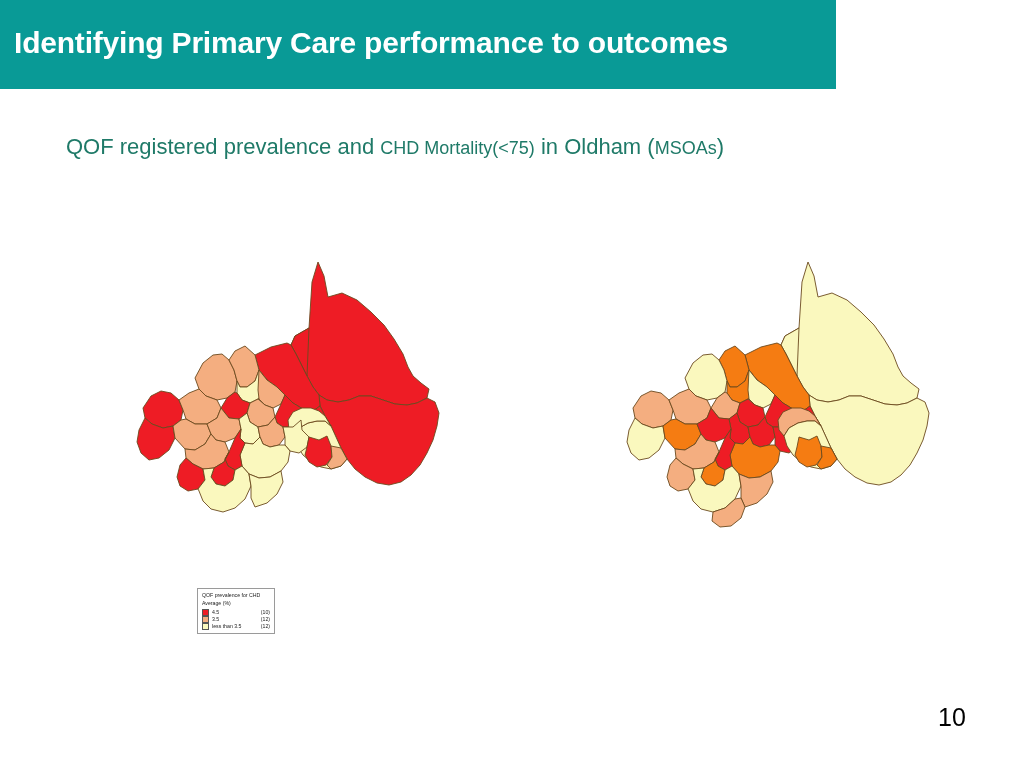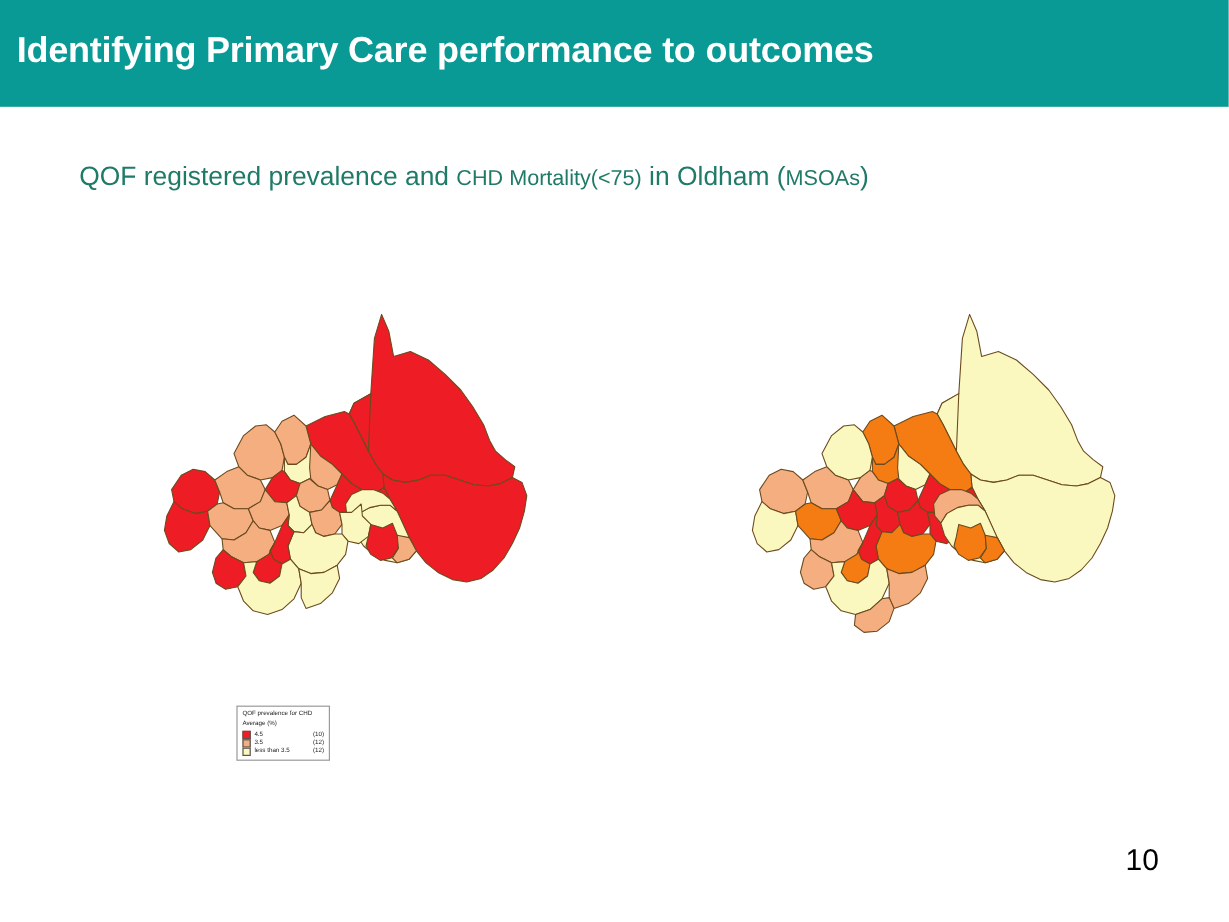--- a/index.html
+++ b/index.html
@@ -12,21 +12,21 @@
     height: 768px;
     position: relative;
     overflow: hidden;
     font-family: "Liberation Sans", sans-serif;
   }
 
   
   #header-band {
     position: absolute;
     left: 0; top: 0;
-    width: 1024px;
+    width: 836px;
     height: 89px;
     background: #099A96;
   }
   #slide-title {
     position: absolute;
     left: 14px;
     top: 26px;
     font-size: 30px;
     font-weight: bold;
     color: #ffffff;

